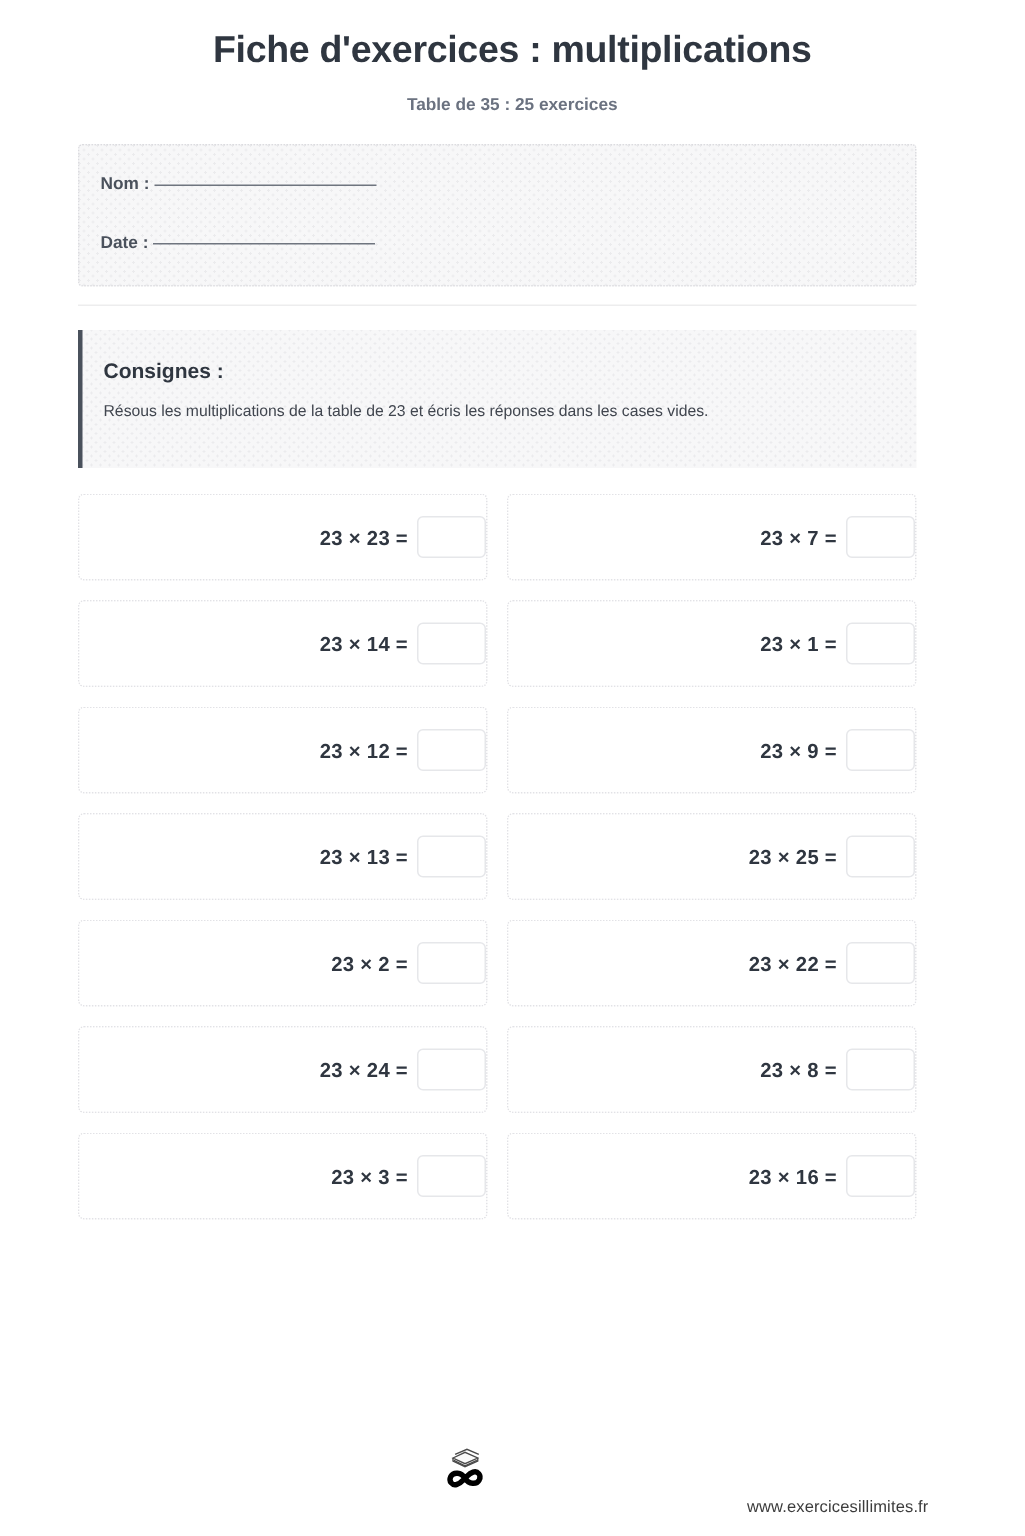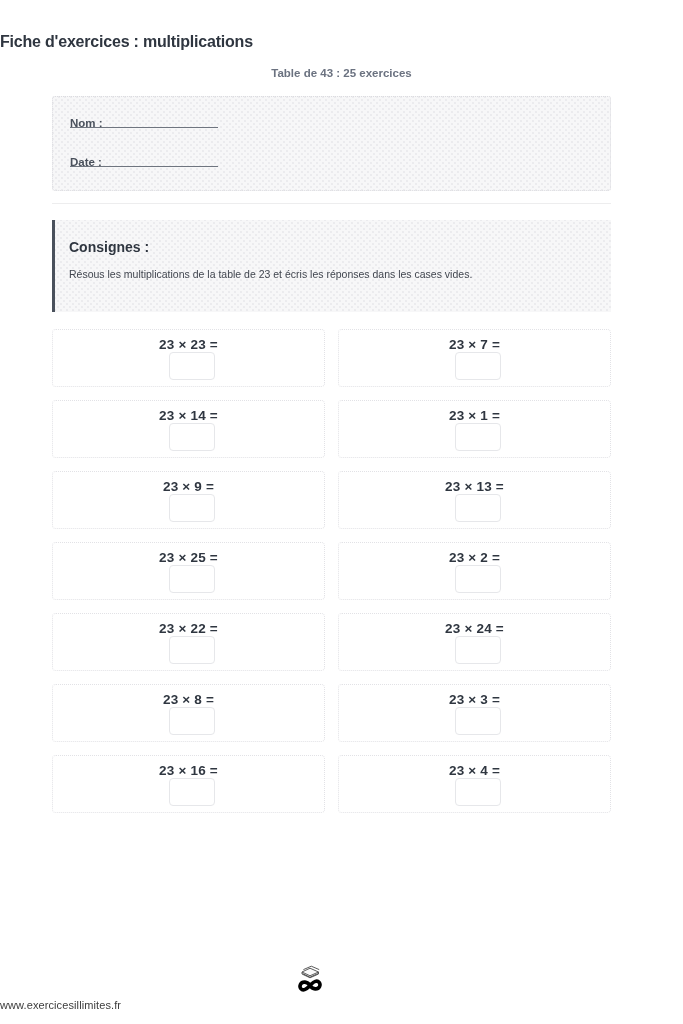--- a/index.html
+++ b/index.html
@@ -18,26 +18,27 @@
 
   .page {
     width: 683px;
     height: 1024px;
     position: relative;
     padding: 0;
   }
 
   
   .worksheet-title {
-    font-size: 16px;
+    text-align: center;
+    font-size: 25px;
     font-weight: bold;
     color: #2f3640;
     letter-spacing: -0.2px;
     margin: 0;
-    padding-top: 33px;
+    padding-top: 19px;
   }
   .worksheet-subtitle {
     text-align: center;
     font-size: 11.5px;
     font-weight: bold;
     color: #6b7280;
     margin: 0;
     padding-top: 16px;
   }
 
@@ -62,21 +63,20 @@
     border-radius: 3px;
     padding: 20px 0 0 14px;
   }
   .identity-row {
     display: flex;
     align-items: baseline;
     font-size: 11.5px;
     font-weight: bold;
     color: #4a515c;
     height: 29px;
-    flex-direction: column;
   }
   .identity-row + .identity-row { margin-top: 10px; }
   .identity-label { white-space: pre; }
   .identity-rule {
     display: inline-block;
     width: 148px;
     border-bottom: 1.6px solid #6f757f;
     margin-left: 3px;
     position: relative;
     top: -2px;
@@ -126,22 +126,21 @@
     column-gap: 13px;
     row-gap: 13px;
   }
   .exercise-card {
     height: 58px;
     border: 1px dotted #e2e2e6;
     border-radius: 4px;
     background: #ffffff;
     display: flex;
     align-items: center;
-    justify-content: center;
-    flex-direction: column;
+    justify-content: flex-end;
   }
   .exercise-expression {
     font-size: 13.5px;
     font-weight: bold;
     color: #2f3640;
     white-space: pre;
     letter-spacing: 0.2px;
   }
   .answer-box {
     width: 46px;
@@ -160,21 +159,21 @@
     color: #2f3640;
     text-align: center;
   }
 
   
   .footer {
     position: absolute;
     left: 0;
     top: 963px;
     width: 619px;
-    text-align: left;
+    text-align: right;
   }
   .footer-logo {
     display: block;
     margin: 0 auto 6px auto;
     width: 42px;
     height: 30px;
   }
   .footer-url {
     font-size: 11px;
     color: #3c3c3c;
@@ -182,21 +181,21 @@
     letter-spacing: 0.1px;
   }
 </style>
 </head>
 <body>
 
 <div class="page">
 
   <h1 class="worksheet-title">Fiche d'exercices : multiplications</h1>
 
-  <p class="worksheet-subtitle">Table de 43 : 25 exercices</p>
+  <p class="worksheet-subtitle">Table de 35 : 25 exercices</p>
 
   <div class="identity-box texture">
     <div class="identity-row">
       <span class="identity-label">Nom :</span>
       <span class="identity-rule"></span>
     </div>
     <div class="identity-row">
       <span class="identity-label">Date :</span>
       <span class="identity-rule"></span>
     </div>
@@ -220,20 +219,24 @@
       </div>
       <div class="exercise-card">
         <span class="exercise-expression">23 × 14 =</span>
         <input class="answer-box" type="text" value="" style="">
       </div>
       <div class="exercise-card">
         <span class="exercise-expression">23 × 1 =</span>
         <input class="answer-box" type="text" value="" style="">
       </div>
       <div class="exercise-card">
+        <span class="exercise-expression">23 × 12 =</span>
+        <input class="answer-box" type="text" value="" style="">
+      </div>
+      <div class="exercise-card">
         <span class="exercise-expression">23 × 9 =</span>
         <input class="answer-box" type="text" value="" style="">
       </div>
       <div class="exercise-card">
         <span class="exercise-expression">23 × 13 =</span>
         <input class="answer-box" type="text" value="" style="">
       </div>
       <div class="exercise-card">
         <span class="exercise-expression">23 × 25 =</span>
         <input class="answer-box" type="text" value="" style="">
@@ -253,24 +256,20 @@
       <div class="exercise-card">
         <span class="exercise-expression">23 × 8 =</span>
         <input class="answer-box" type="text" value="" style="">
       </div>
       <div class="exercise-card">
         <span class="exercise-expression">23 × 3 =</span>
         <input class="answer-box" type="text" value="" style="">
       </div>
       <div class="exercise-card">
         <span class="exercise-expression">23 × 16 =</span>
-        <input class="answer-box" type="text" value="" style="">
-      </div>
-      <div class="exercise-card">
-        <span class="exercise-expression">23 × 4 =</span>
         <input class="answer-box" type="text" value="" style="">
       </div>
     </div>
 
   <div class="footer">
     <svg class="footer-logo" viewBox="0 0 42 30">
       <g fill="none" stroke="#4a4a4a" stroke-width="0.9">
         <path d="M13 9 L21 5.2 L29.5 9 L21 12.8 Z" fill="#fafafa"></path>
         <path d="M13 9 L13 11 L21 14.8 L29.5 11 L29.5 9"></path>
         <path d="M13.6 10.6 L21 14.2 L28.9 10.6"></path>

